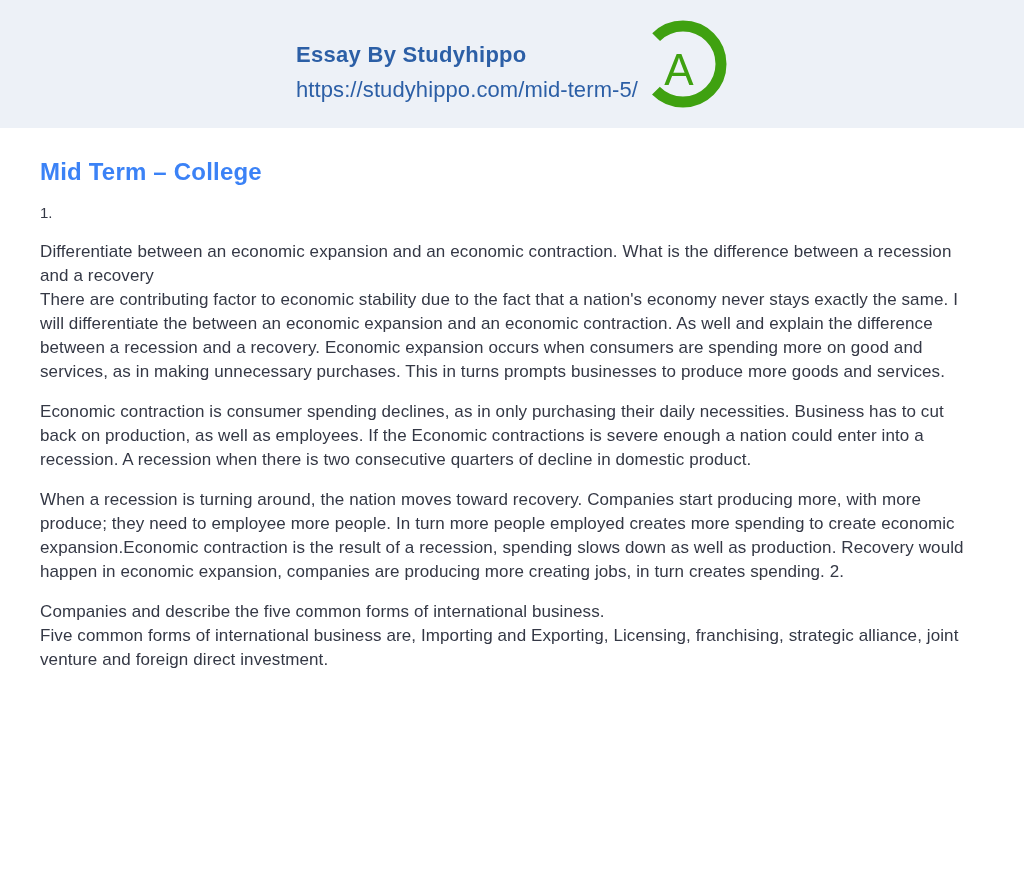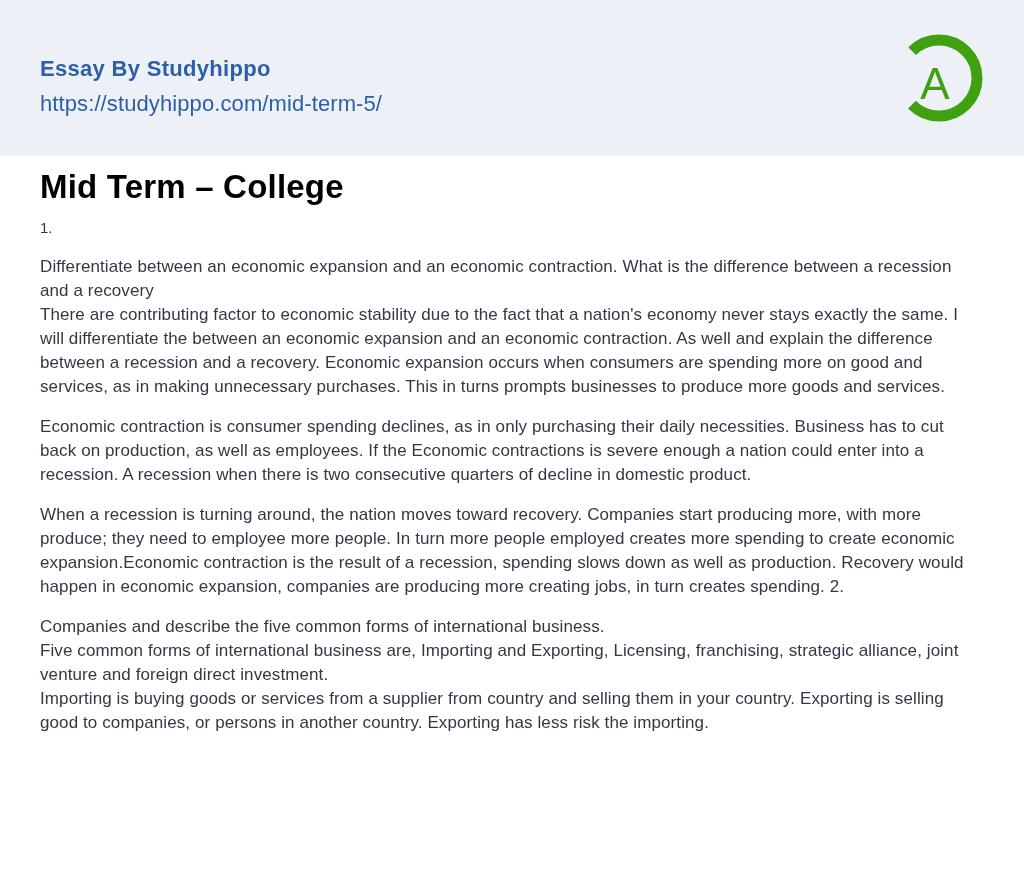--- a/index.html
+++ b/index.html
@@ -5,26 +5,26 @@
   * { margin: 0; padding: 0; box-sizing: border-box; }
   html, body {
     width: 1024px;
     background: #ffffff;
     font-family: "Liberation Sans", "DejaVu Sans", sans-serif;
   }
   body { min-height: 883px; position: relative; }
 
   
   .page-header {
-    height: 156px;
+    height: 128px;
     background: #edf1f7;
     display: flex;
     align-items: center;
-    justify-content: space-between;
-    padding: 0 40px;
+    justify-content: center;
+    padding: 0 60px;
   }
   .header-left { margin-top: 14px; }
   .site-title {
     color: #2c5fa6;
     font-size: 22px;
     line-height: 28px;
     font-weight: 700;
     letter-spacing: 0.3px;
   }
   .page-url {
@@ -36,25 +36,25 @@
     text-decoration: none;
     letter-spacing: 0.1px;
   }
   .logo-box { width: 90px; height: 90px; flex: 0 0 auto; }
 
   
   .content {
     padding: 0 40px;
   }
   .article-title {
-    margin-top: 11px;
-    font-size: 33px;
+    margin-top: 24px;
+    font-size: 24px;
     line-height: 40px;
     font-weight: 700;
-    color: #000000;
+    color: #3b82f6;
     letter-spacing: 0.2px;
   }
   .list-marker {
     margin-top: 10px;
     font-size: 15px;
     line-height: 22px;
     color: #343845;
   }
   .essay-paragraph {
     margin-top: 16px;
@@ -92,16 +92,15 @@
     <span class="essay-line">Economic contraction is consumer spending declines, as in only purchasing their daily necessities. Business has to cut back on production, as well as employees. If the Economic contractions is severe enough a nation could enter into a recession. A recession when there is two consecutive quarters of decline in domestic product.</span>
   </p>
 
   <p class="essay-paragraph">
     <span class="essay-line">When a recession is turning around, the nation moves toward recovery. Companies start producing more, with more produce; they need to employee more people. In turn more people employed creates more spending to create economic expansion.Economic contraction is the result of a recession, spending slows down as well as production. Recovery would happen in economic expansion, companies are producing more creating jobs, in turn creates spending. 2.</span>
   </p>
 
   <p class="essay-paragraph">
     <span class="essay-line">Companies and describe the five common forms of international business.</span>
     <span class="essay-line">Five common forms of international business are, Importing and Exporting, Licensing, franchising, strategic alliance, joint venture and foreign direct investment.</span>
-    <span class="essay-line">Importing is buying goods or services from a supplier from country and selling them in your country. Exporting is selling good to companies, or persons in another country. Exporting has less risk the importing.</span>
   </p>
 
 </main>
 
 </body></html>

